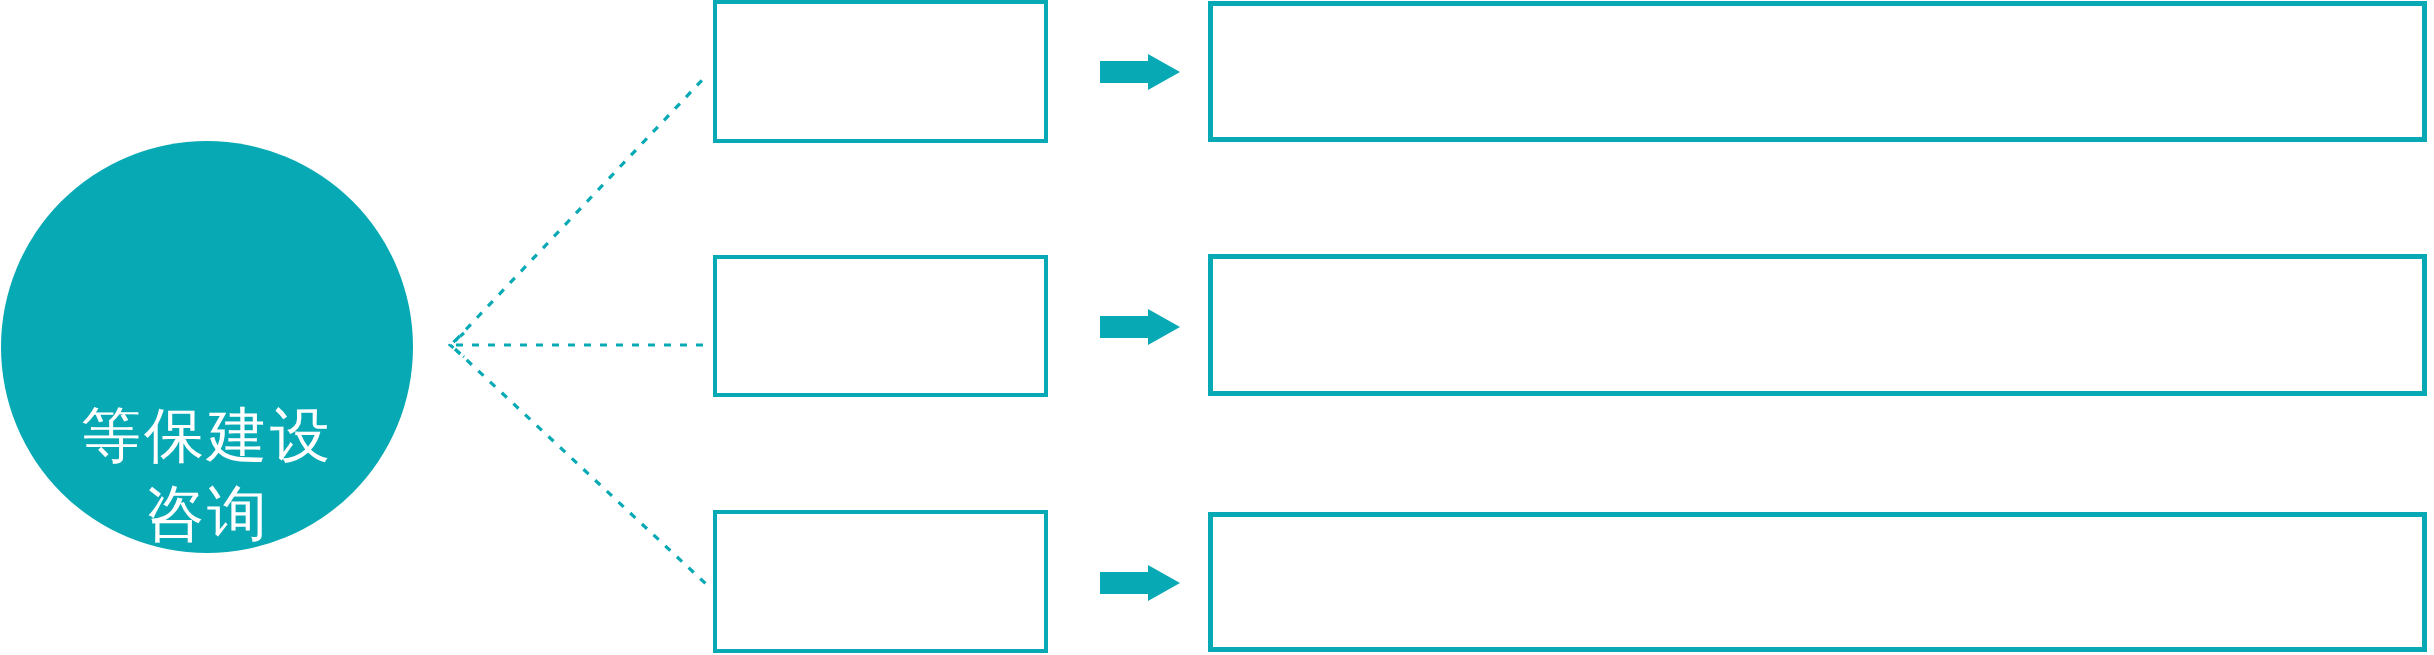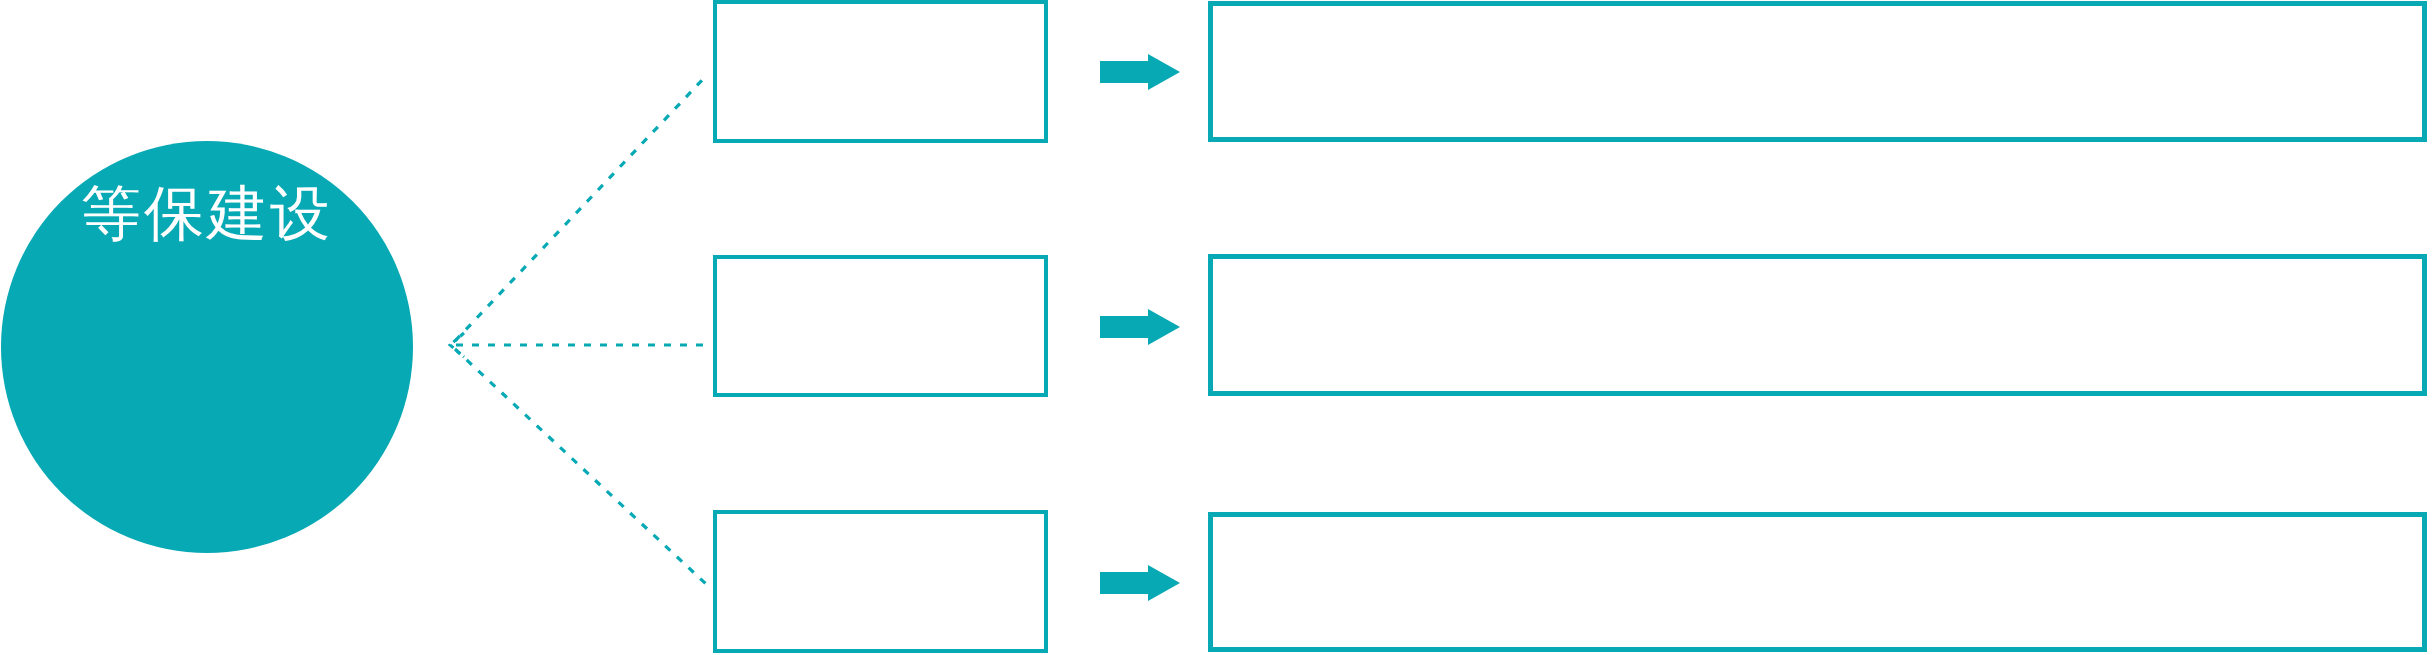--- a/index.html
+++ b/index.html
@@ -29,21 +29,21 @@
 
   .topic-circle {
     position: absolute;
     left: 1px; top: 141px;
     width: 412px; height: 412px;
     border-radius: 50%;
     background: var(--accent);
     display: flex;
     flex-direction: column;
     align-items: center;
-    justify-content: flex-start;
+    justify-content: flex-end;
     padding-top: 34px;
     text-align: center;
   }
   .topic-circle .line {
     color: var(--circle-text);
     font-size: 60px;
     line-height: 78px;
     font-weight: 300;
     letter-spacing: 3px;
     white-space: nowrap;
@@ -98,20 +98,21 @@
     <g stroke="currentColor" fill="none">
       <polyline points="464,333 450,345 464,357" stroke-width="3" stroke-dasharray="5 4"></polyline>
       <line x1="455" y1="341" x2="706" y2="76" stroke-width="3.2" stroke-dasharray="7 9"></line>
       <line x1="456" y1="345" x2="706" y2="345" stroke-width="3.2" stroke-dasharray="7 9"></line>
       <line x1="455" y1="349" x2="706" y2="584" stroke-width="3.2" stroke-dasharray="7 9"></line>
     </g>
   </svg>
 
   <div class="topic-circle">
     <span class="line">等保建设</span>
+    <span class="line">咨询</span>
   </div>
 
   <div class="small-box r1"></div>
   <svg class="block-arrow r1" viewBox="0 0 80 40" xmlns="http://www.w3.org/2000/svg">
     <polygon points="0,9 48,9 48,2 80,20 48,38 48,31 0,31" fill="currentColor"></polygon>
   </svg>
   <div class="detail-box r1"></div>
 
   <div class="small-box r2"></div>
   <svg class="block-arrow r2" viewBox="0 0 80 40" xmlns="http://www.w3.org/2000/svg">

